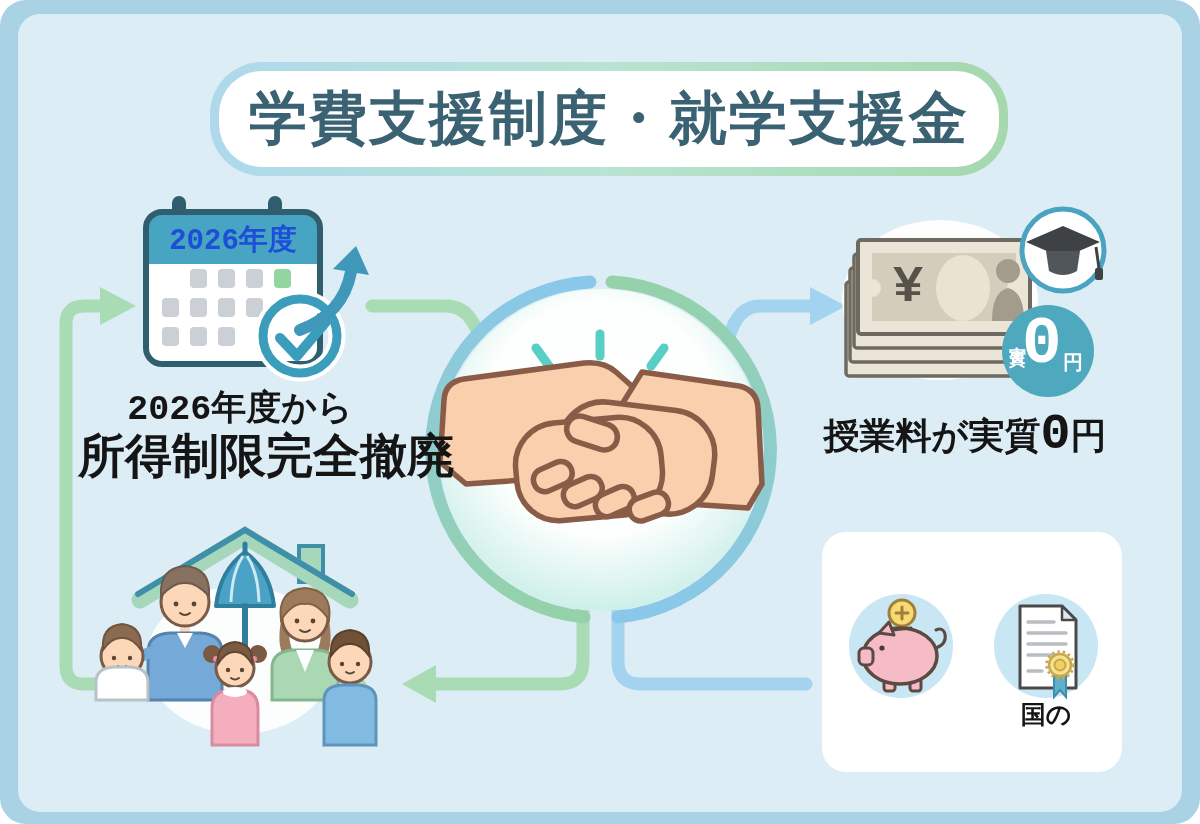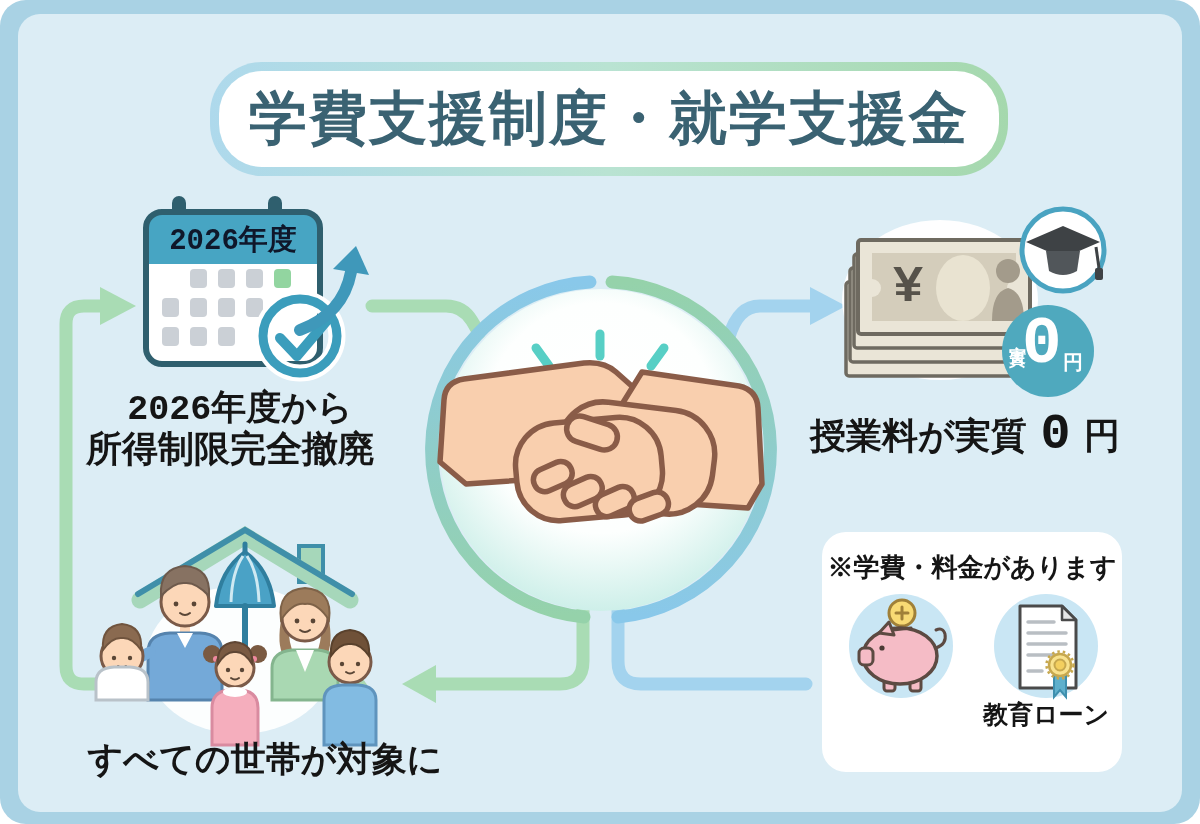--- a/index.html
+++ b/index.html
@@ -6,29 +6,29 @@
   .canvas{position:relative;width:1200px;height:824px;font-family:Liberation Mono, monospace;overflow:hidden;}
   .frame{position:absolute;inset:0;background:#a9d2e4;border-radius:26px;}
   .panel{position:absolute;left:18px;top:14px;width:1164px;height:798px;background:#dcedf5;border-radius:22px;}
   .title-pill{position:absolute;left:210px;top:62px;width:780px;height:96px;border-radius:52px;
     border:9px solid transparent;
     background:linear-gradient(#ffffff,#ffffff) padding-box,linear-gradient(90deg,#aed9ec,#b9e3d2,#a5d8ad) border-box;
     display:flex;align-items:center;justify-content:center;}
   .title-text{font-size:58px;font-weight:700;color:#3a6272;letter-spacing:2px;white-space:nowrap;}
   .svg-layer{position:absolute;left:0;top:0;width:1200px;height:824px;}
   .txt{position:absolute;font-weight:700;color:#151515;text-align:center;white-space:nowrap;}
-  .cal-year{left:146px;top:220px;width:174px;font-size:29px;color:#0f172a;}
+  .cal-year{left:146px;top:220px;width:174px;font-size:29px;color:#1d4ed8;}
   .cap-left1{left:70px;top:384px;width:340px;font-size:35px;}
-  .cap-left2{left:60px;top:425px;width:340px;font-size:36px;}
+  .cap-left2{left:78px;top:425px;width:340px;font-size:47px;}
   .yen-mark{left:878px;top:258px;width:60px;font-size:52px;color:#56524a;}
   .badge-wrap{position:absolute;left:1002px;top:305px;width:92px;height:92px;color:#ffffff;font-weight:700;}
   .badge-prefix{position:absolute;left:3px;top:28px;writing-mode:vertical-rl;font-size:17px;letter-spacing:3px;}
   .badge-zero{position:absolute;left:20px;top:2px;font-size:66px;line-height:76px;}
   .badge-suffix{position:absolute;left:61px;top:44px;font-size:20px;}
-  .cap-money{left:810px;top:406px;width:310px;font-size:36px;display:flex;align-items:baseline;justify-content:space-between;}
+  .cap-money{left:810px;top:406px;width:310px;font-size:36px;display:flex;align-items:baseline;justify-content:center;}
   .cap-money .big0{font-size:50px;}
   .cap-family{left:75px;top:736px;width:380px;font-size:35px;}
   .card{position:absolute;left:822px;top:532px;width:300px;height:240px;background:#ffffff;border-radius:24px;}
   .card-title{left:827px;top:550px;width:290px;font-size:26px;}
   .pig-label{left:826px;top:702px;width:150px;font-size:25px;line-height:30px;white-space:normal;}
   .doc-label{left:971px;top:702px;width:150px;font-size:25px;line-height:30px;white-space:normal;}
 </style>
 </head>
 <body>
 
@@ -262,21 +262,19 @@
     <span class="badge-prefix">実質</span>
     <span class="badge-zero">0</span>
     <span class="badge-suffix">円</span>
   </div>
   <div class="txt cap-money">
     <span>授業料が実質</span>
       <span class="big0">0</span>
       <span>円</span>
   </div>
 
-  <div class="txt cap-family">すべての世帯が対象に</div>
-
-  <div class="txt card-title">※学費・料金があります</div>
+
   <div class="txt pig-label">
   </div>
   <div class="txt doc-label">
-    <div>教育ローン</div>
+    <div>国の</div>
   </div>
 </div>
 
 </body></html>

